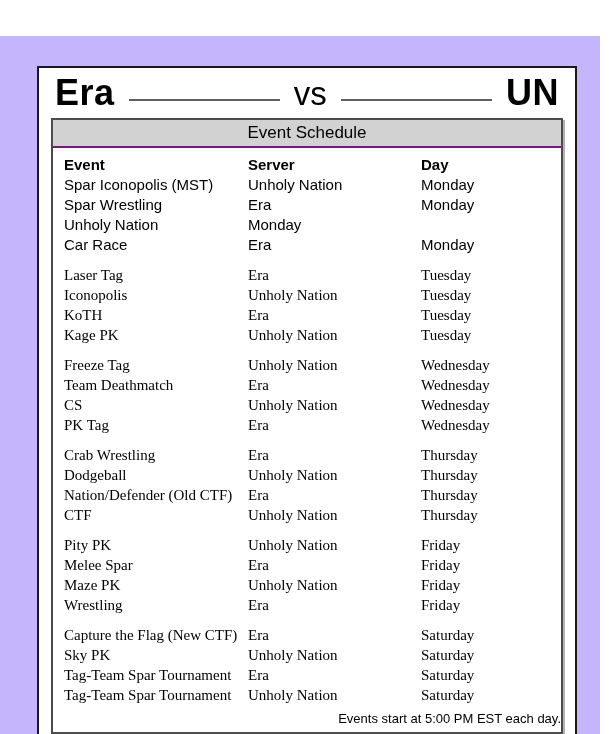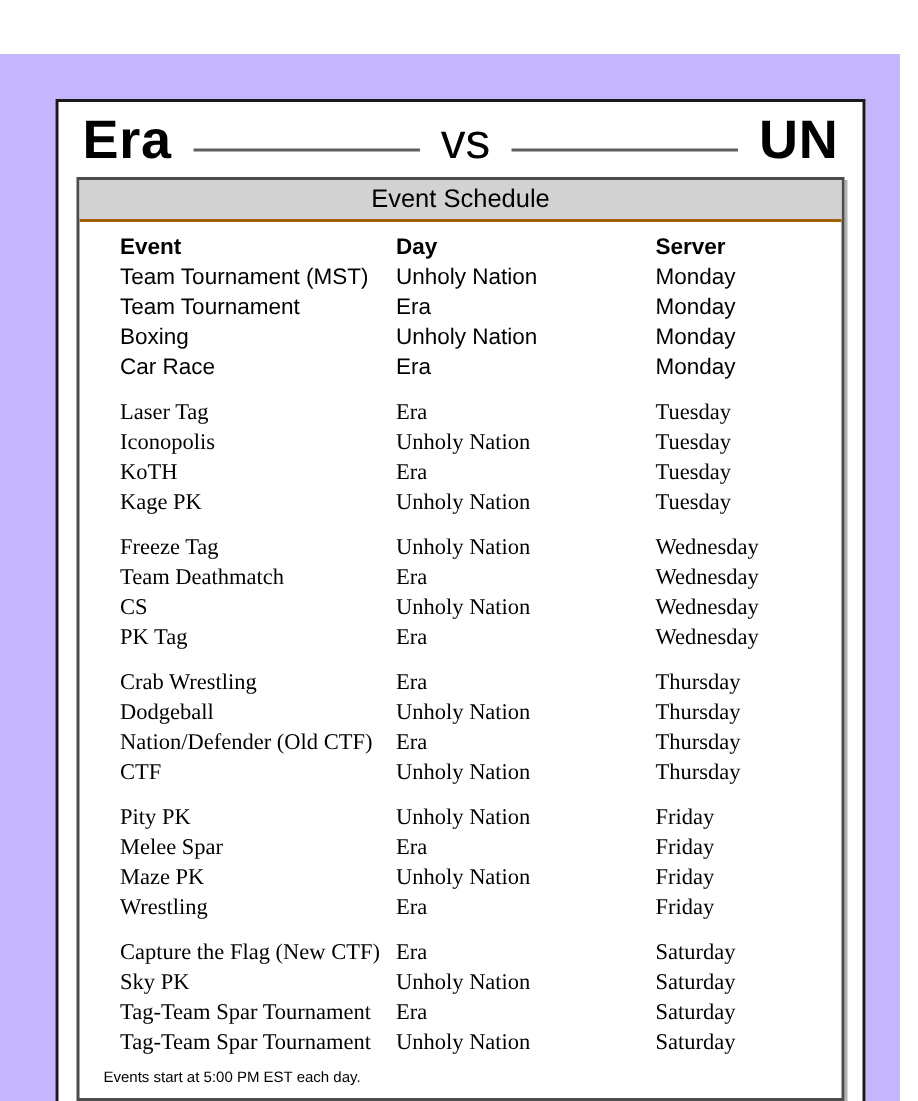--- a/index.html
+++ b/index.html
@@ -55,44 +55,44 @@
   .schedule {
     margin: 0 12px;
     border: 2px solid #4c4c4c;
     background: #ffffff;
     box-shadow: 2px 2px 0 rgba(0,0,0,0.3);
   }
   .schedule-title {
     height: 26px;
     line-height: 26px;
     background: #d2d2d2;
-    border-bottom: 2px solid #a16207;
+    border-bottom: 2px solid #701a75;
     text-align: center;
     font-size: 17px;
   }
   .schedule-body {
-    padding: 7px 0 3px 16px;
+    padding: 7px 0 3px 0;
   }
   .row {
     display: grid;
     grid-template-columns: 184px 173px 1fr;
     padding: 0 11px;
     height: 20px;
     line-height: 20px;
     font-size: 15px;
     white-space: nowrap;
   }
   .row.head { font-weight: bold; }
   .group + .group { margin-top: 10px; font-family: Liberation Serif, serif; }
   .schedule-footer {
     margin-top: 4px;
     height: 20px;
     line-height: 20px;
-    text-align: left;
-    font-size: 10px;
+    text-align: right;
+    font-size: 13px;
   }
 </style>
 </head>
 <body>
 
 <div class="page">
   <div class="board">
 
     <div class="board-header">
       <span class="team">Era</span>
@@ -100,37 +100,36 @@
       <span class="vs">vs</span>
       <span class="rule"></span>
       <span class="team">UN</span>
     </div>
 
     <div class="schedule">
       <div class="schedule-title">Event Schedule</div>
       <div class="schedule-body">
         <div class="row head">
           <span>Event</span>
+          <span>Server</span>
           <span>Day</span>
-          <span>Server</span>
         </div>
         <div id="groups">
             <div class="group">
               <div class="row">
-                <span>Team Tournament (MST)</span>
-                <span>Unholy Nation</span>
-                <span>Monday</span>
-              </div>
-              <div class="row">
-                <span>Team Tournament</span>
-                <span>Era</span>
-                <span>Monday</span>
-              </div>
-              <div class="row">
-                <span>Boxing</span>
+                <span>Spar Iconopolis (MST)</span>
+                <span>Unholy Nation</span>
+                <span>Monday</span>
+              </div>
+              <div class="row">
+                <span>Spar Wrestling</span>
+                <span>Era</span>
+                <span>Monday</span>
+              </div>
+              <div class="row">
                 <span>Unholy Nation</span>
                 <span>Monday</span>
               </div>
               <div class="row">
                 <span>Car Race</span>
                 <span>Era</span>
                 <span>Monday</span>
               </div>
             </div>
             <div class="group">

